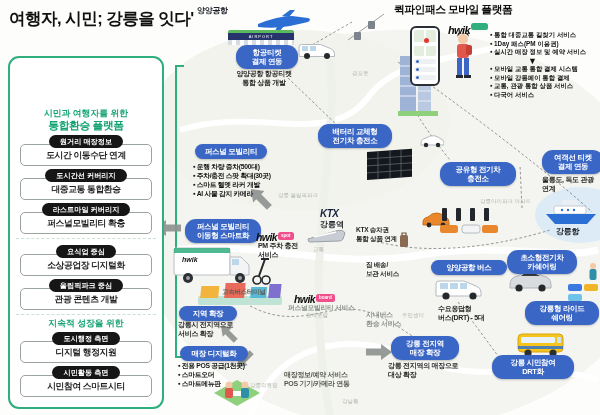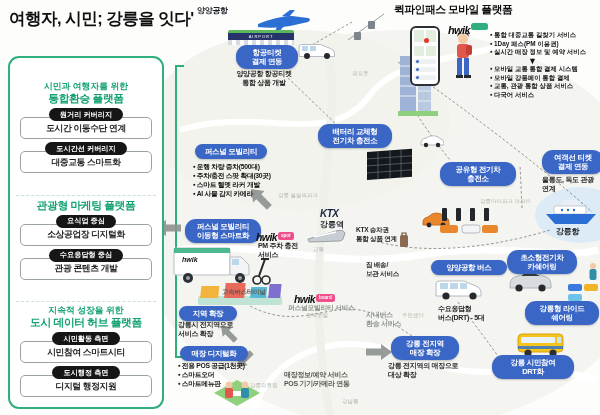--- a/index.html
+++ b/index.html
@@ -4,21 +4,21 @@
 <style>
   html,body{margin:0;padding:0;background:#fff;}
   #stage{position:relative;width:600px;height:415px;background:#fdfdfc;overflow:hidden;
          font-family:"Liberation Sans","DejaVu Sans",sans-serif;color:#111;}
   .abs{position:absolute;}
   svg.layer{position:absolute;left:0;top:0;pointer-events:none;}
   
   .title{position:absolute;left:9px;top:8px;font-size:16.5px;line-height:21px;font-weight:800;color:#101010;letter-spacing:-0.5px;}
   
   .sidebar{position:absolute;left:8px;top:56px;width:156px;height:353px;border:2px solid #2fae7e;border-radius:11px;
-           background:#fff;box-sizing:border-box;padding:20px 6px 6px;display:flex;flex-direction:column;justify-content:space-between;z-index:6;}
+           background:#fff;box-sizing:border-box;padding:14px 6px 6px;display:flex;flex-direction:column;justify-content:flex-end;z-index:6;}
   .sb-section{padding:3px 0 4px;}
   .sb-section + .sb-section{border-top:1.5px dashed #c9e2d4;}
   .sb-h1{color:#13a271;font-size:8.8px;font-weight:700;text-align:center;line-height:11px;}
   .sb-h2{color:#13a271;font-size:10.8px;font-weight:800;text-align:center;line-height:13px;margin-bottom:2px;letter-spacing:-0.4px;}
   .sb-item{display:flex;flex-direction:column;align-items:center;margin-top:3px;}
   .sb-tag{background:#161616;color:#fff;font-size:7.2px;font-weight:700;line-height:8px;padding:2.5px 11px;border-radius:8px;z-index:2;white-space:nowrap;}
   .sb-val{background:#fff;border:1px solid #9aa39c;border-radius:5px;font-size:8.8px;font-weight:700;color:#222;
           padding:4.5px 2px 3.5px;margin-top:-4px;width:126px;text-align:center;z-index:1;white-space:nowrap;letter-spacing:-0.4px;}
   
   .panel{position:absolute;left:394px;top:3px;width:203px;height:94px;z-index:6;}
@@ -274,49 +274,51 @@
 
   <div class="title">
     <div>여행자, 시민; 강릉을 잇다'</div>
   </div>
 
   <div class="sidebar">
     <div class="sb-section">
       <div class="sb-h1">시민과 여행자를 위한</div>
       <div class="sb-h2">통합환승 플랫폼</div>
       <div class="sb-item">
-        <div class="sb-tag">원거리 커버리지</div>
+        <div class="sb-tag">원거리 매장정보</div>
         <div class="sb-val">도시간 이동수단 연계</div>
       </div>
       <div class="sb-item">
         <div class="sb-tag">도시간선 커버리지</div>
-        <div class="sb-val">대중교통 스마트화</div>
+        <div class="sb-val">대중교통 통합환승</div>
+      </div>
+      <div class="sb-item">
+        <div class="sb-tag">라스트마일 커버리지</div>
+        <div class="sb-val">퍼스널모빌리티 확충</div>
       </div>
     </div>
     <div class="sb-section">
-      <div class="sb-h2">관광형 마케팅 플랫폼</div>
       <div class="sb-item">
         <div class="sb-tag">요식업 중심</div>
         <div class="sb-val">소상공업장 디지털화</div>
       </div>
       <div class="sb-item">
-        <div class="sb-tag">수요응답형 중심</div>
+        <div class="sb-tag">올림픽파크 중심</div>
         <div class="sb-val">관광 콘텐츠 개발</div>
       </div>
     </div>
     <div class="sb-section">
       <div class="sb-h1">지속적 성장을 위한</div>
-      <div class="sb-h2">도시 데이터 허브 플랫폼</div>
+      <div class="sb-item">
+        <div class="sb-tag">도시행정 측면</div>
+        <div class="sb-val">디지털 행정지원</div>
+      </div>
       <div class="sb-item">
         <div class="sb-tag">시민활동 측면</div>
         <div class="sb-val">시민참여 스마트시티</div>
-      </div>
-      <div class="sb-item">
-        <div class="sb-tag">도시행정 측면</div>
-        <div class="sb-val">디지털 행정지원</div>
       </div>
     </div>
   </div>
 
   <div class="panel">
     <div class="panel-title">퀵파인패스 모바일 플랫폼</div>
     <div class="abs" style="left:54px;top:17px">
       <span class="hwik" style="font-size:11px">hwik</span><span class="tag green"></span>
     </div>
     <div class="abs" style="left:96px;top:28px">

